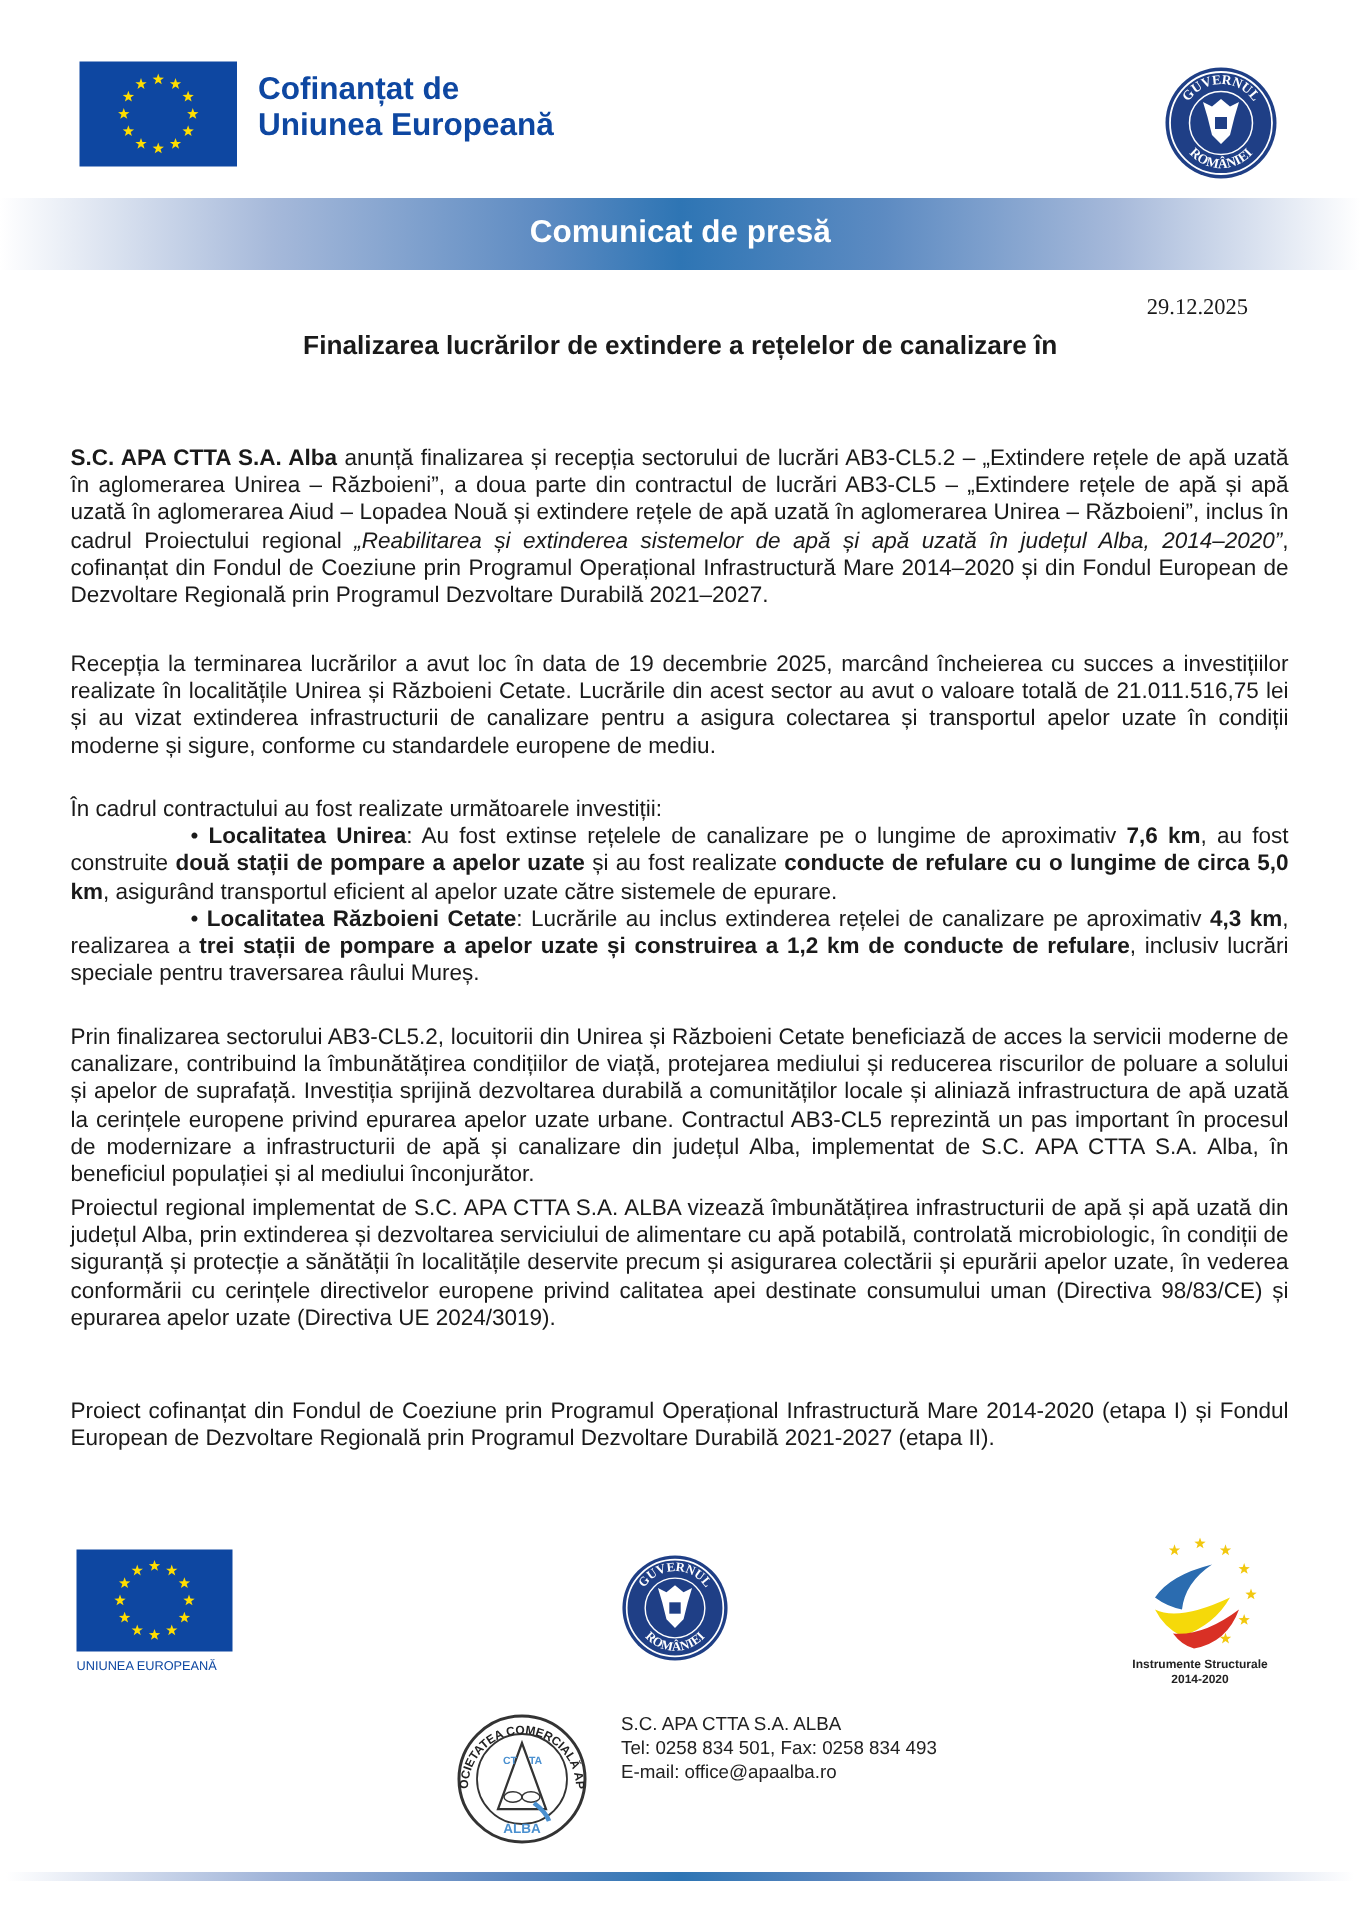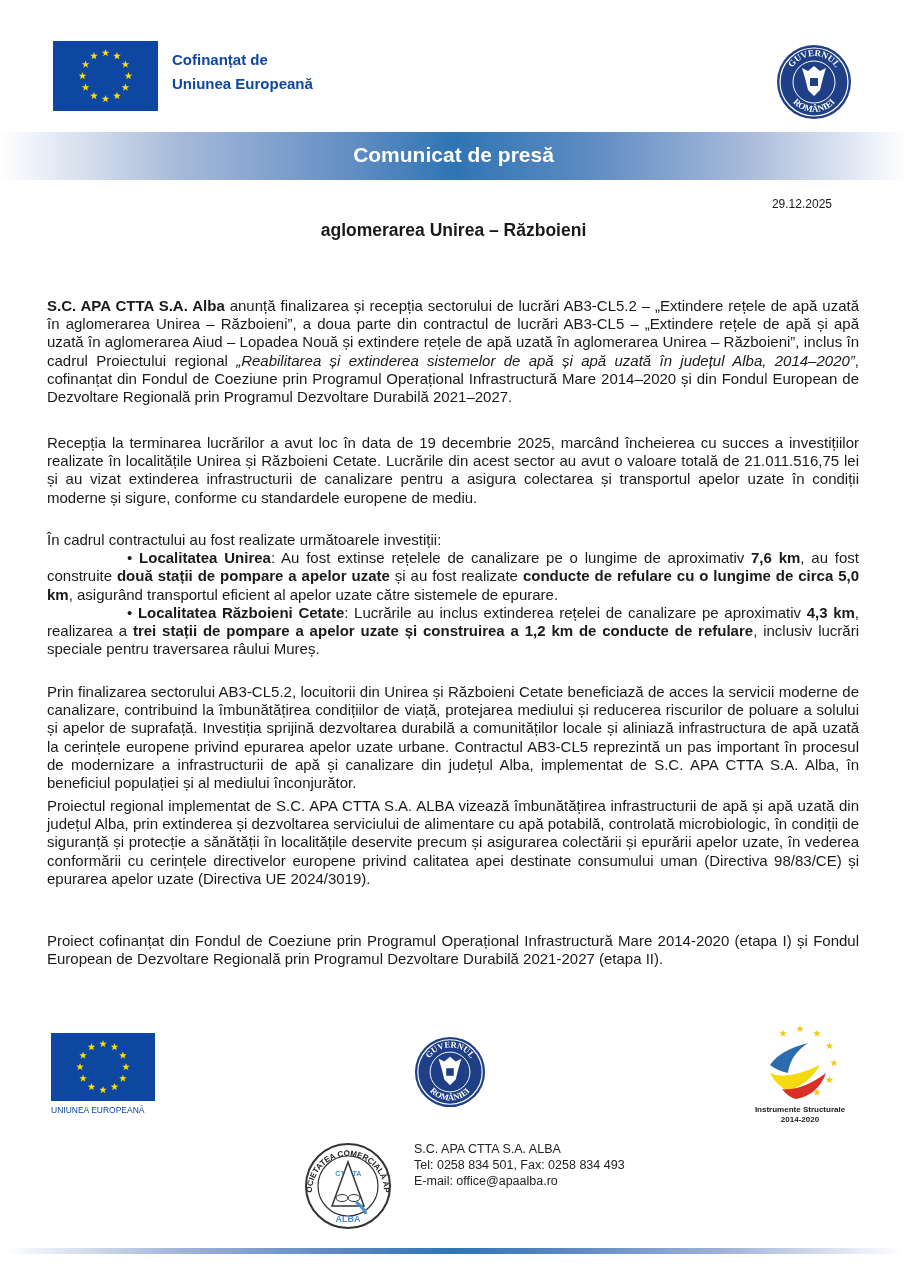--- a/index.html
+++ b/index.html
@@ -2,27 +2,27 @@
 <html><head>
 <meta charset="utf-8">
 <style>
   html, body { margin:0; padding:0; background:#ffffff; }
   body { width:907px; height:1283px; position:relative; overflow:hidden;
          font-family:"Liberation Sans", "DejaVu Sans", sans-serif; color:#1a1a1a; }
   .abs { position:absolute; }
 
   
   .eu-flag { left:53px; top:41px; width:105px; height:70px; background:#0e47a1; }
-  .eu-title { left:172px; top:48px; color:#0e47a1; font-weight:bold; font-size:15px; line-height:24px; }
+  .eu-title { left:172px; top:48px; color:#0e47a1; font-weight:bold; font-size:21px; line-height:24px; }
   .gov-seal { left:776px; top:44px; width:76px; height:76px; }
   .banner { left:0; top:132px; width:907px; height:48px;
             background:linear-gradient(to right, #ffffff 0%, #a6b9da 20%, #5d8bc2 40%, #2e75b4 50%, #5d8bc2 65%, #a6b9da 82%, #ffffff 100%); }
   .banner-text { width:100%; text-align:center; top:11px; color:#ffffff; font-weight:bold; font-size:21px; }
 
-  .date { right:75px; top:197px; font-size:12px; color:#1a1a1a; }
+  .date { right:75px; top:197px; font-size:15px; color:#1a1a1a;font-family:Liberation Serif, serif; }
   .headline { left:100px; width:707px; top:218px; text-align:center; font-weight:bold; font-size:17.5px; line-height:25px; }
 
   .body-text { left:47px; width:812px; font-size:15px; line-height:18.2px; text-align:justify; font-family:"Liberation Sans", sans-serif; }
   .body-text p { margin:0; }
   .bullet-line { text-indent:80px; }
   b { font-weight:bold; }
   i { font-style:italic; }
 
   
   .eu-flag-sm { left:51px; top:1033px; width:104px; height:68px; background:#0e47a1; }
@@ -81,21 +81,21 @@
   </svg>
 </div>
 
 <div class="abs banner">
   <div class="abs banner-text">Comunicat de presă</div>
 </div>
 
 <div class="abs date">29.12.2025</div>
 
 <div class="abs headline">
-  <div>aglomerarea Unirea – Războieni</div>
+  <div>Finalizarea lucrărilor de extindere a rețelelor de canalizare în</div>
 </div>
 
 <div class="abs body-text" style="top:297px;">
   <p><b>S.C. APA CTTA S.A. Alba</b><span> anunță finalizarea și recepția sectorului de lucrări AB3-CL5.2 – „Extindere rețele de apă uzată în aglomerarea Unirea – Războieni”, a doua parte din contractul de lucrări AB3-CL5 – „Extindere rețele de apă și apă uzată în aglomerarea Aiud – Lopadea Nouă și extindere rețele de apă uzată în aglomerarea Unirea – Războieni”, inclus în cadrul Proiectului regional </span><i>„Reabilitarea și extinderea sistemelor de apă și apă uzată în județul Alba, 2014–2020”</i><span>, cofinanțat din Fondul de Coeziune prin Programul Operațional Infrastructură Mare 2014–2020 și din Fondul European de Dezvoltare Regională prin Programul Dezvoltare Durabilă 2021–2027.</span></p>
 </div>
 
 <div class="abs body-text" style="top:434px;">
   <p>Recepția la terminarea lucrărilor a avut loc în data de 19 decembrie 2025, marcând încheierea cu succes a investițiilor realizate în localitățile Unirea și Războieni Cetate. Lucrările din acest sector au avut o valoare totală de 21.011.516,75 lei și au vizat extinderea infrastructurii de canalizare pentru a asigura colectarea și transportul apelor uzate în condiții moderne și sigure, conforme cu standardele europene de mediu.</p>
 </div>
 

